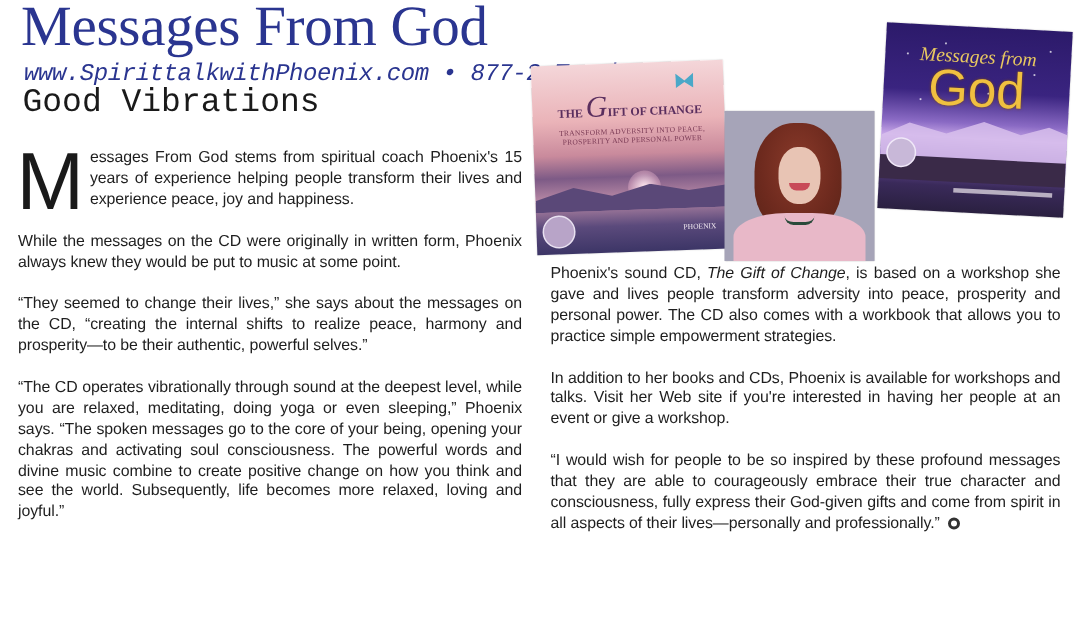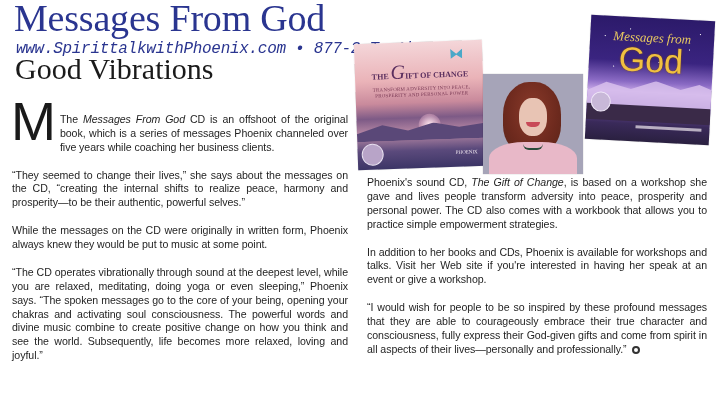--- a/index.html
+++ b/index.html
@@ -12,22 +12,22 @@
       font-size: 38px; line-height: 40px; color: #2a3590; letter-spacing: -0.2px;
       white-space: nowrap;
     }
     .masthead-sub {
       position: absolute; left: 16px; top: 40px;
       font-family: Liberation Mono, monospace; font-style: italic;
       font-size: 16px; color: #2a3590; white-space: nowrap; letter-spacing: -0.3px;
     }
     .headline {
       position: absolute; left: 15px; top: 55px;
-      font-family: Liberation Serif, serif;
-      font-size: 30px; line-height: 28px; color: #1a1a1a; white-space: nowrap;
+      font-family: Liberation Mono, monospace;
+      font-size: 22px; line-height: 28px; color: #1a1a1a; white-space: nowrap;
     }
 
     .col {
       position: absolute; font-size: 10.6px; line-height: 13.9px; text-align: justify;
       color: #1e1e1e; letter-spacing: -0.05px;
     }
     .col-left { left: 12px; top: 99px; width: 336px; }
     .col-right { left: 367px; top: 176px; width: 340px; }
     .col p { margin-bottom: 13.9px; }
     .col p:last-child { margin-bottom: 0; }
@@ -147,25 +147,24 @@
   </style>
 </head>
 <body>
 
 <div class="masthead-title">Messages From God</div>
 <div class="masthead-sub">www.SpirittalkwithPhoenix.com  •  877-2-Truths</div>
 <div class="headline">Good Vibrations</div>
 
 <div class="col col-left">
   <p>
-    <span class="dropcap">M</span>
+    <span class="dropcap">M</span><span>essages From God stems from spiritual coach Phoenix's 15 years of experience helping people transform their lives and experience peace, joy and happiness.</span>
   </p>
-  <p><span>The </span><em>Messages From God</em><span> CD is an offshoot of the original book, which is a series of messages Phoenix channeled over five years while coaching her business clients.</span></p>
+  <p>While the messages on the CD were originally in written form, Phoenix always knew they would be put to music at some point.</p>
   <p>“They seemed to change their lives,” she says about the messages on the CD, “creating the internal shifts to realize peace, harmony and prosperity—to be their authentic, powerful selves.”</p>
-  <p>While the messages on the CD were originally in written form, Phoenix always knew they would be put to music at some point.</p>
   <p>“The CD operates vibrationally through sound at the deepest level, while you are relaxed, meditating, doing yoga or even sleeping,” Phoenix says. “The spoken messages go to the core of your being, opening your chakras and activating soul consciousness. The powerful words and divine music combine to create positive change on how you think and see the world. Subsequently, life becomes more relaxed, loving and joyful.”</p>
 </div>
 
 <div class="cd-gift">
   <div class="butterfly"></div>
   <div class="gift-title">
     <span>THE</span>
     <span class="big">G</span><span>IFT OF CHANGE</span>
   </div>
   <div class="gift-sub">TRANSFORM ADVERSITY INTO PEACE, PROSPERITY AND PERSONAL POWER</div>
@@ -189,15 +188,15 @@
   <div class="messages">Messages from</div>
   <div class="god">God</div>
   <div class="mountains"></div>
   <div class="trees"></div>
   <div class="seal"></div>
   <div class="bottom-line"></div>
 </div>
 
 <div class="col col-right">
   <p><span>Phoenix's sound CD, </span><em>The Gift of Change</em><span>, is based on a workshop she gave and lives people transform adversity into peace, prosperity and personal power. The CD also comes with a workbook that allows you to practice simple empowerment strategies.</span></p>
-  <p>In addition to her books and CDs, Phoenix is available for workshops and talks. Visit her Web site if you're interested in having her speak at an event or give a workshop.</p>
+  <p>In addition to her books and CDs, Phoenix is available for workshops and talks. Visit her Web site if you're interested in having her people at an event or give a workshop.</p>
   <p><span>“I would wish for people to be so inspired by these profound messages that they are able to courageously embrace their true character and consciousness, fully express their God-given gifts and come from spirit in all aspects of their lives—personally and professionally.”</span><span class="end-mark"></span></p>
 </div>
 
 </body></html>

